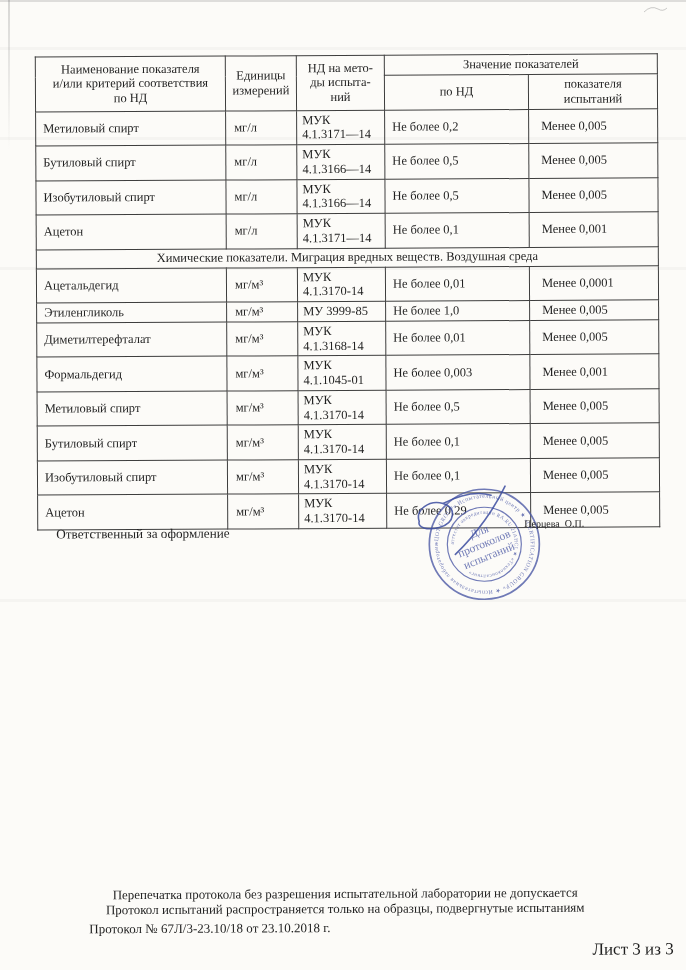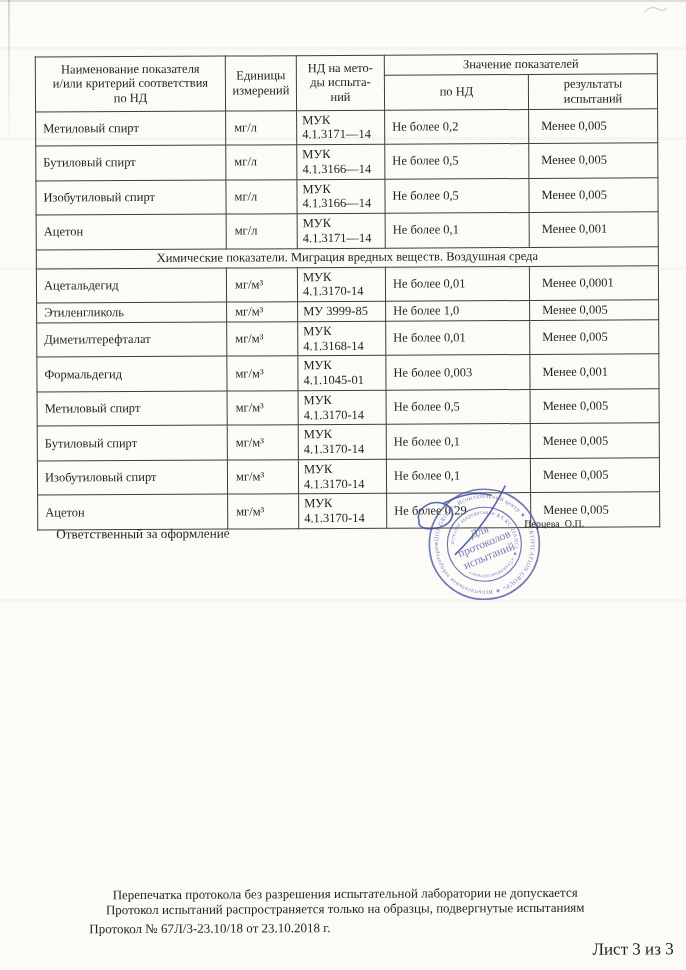--- a/index.html
+++ b/index.html
@@ -80,21 +80,21 @@
 по НД</th>
             <th rowspan="2" class="pre">Единицы
 измерений</th>
             <th rowspan="2" class="pre">НД на мето-
 ды испыта-
 ний</th>
             <th colspan="2">Значение показателей</th>
           </tr>
           <tr class="hdr-sub">
             <th>по НД</th>
-            <th class="pre">результаты
+            <th class="pre">показателя
 испытаний</th>
           </tr>
         </thead>
         <tbody>
             <tr style="height: 31px;">
               <td class="c-name">Метиловый спирт</td>
               <td class="c-unit">мг/л</td>
               <td class="c-method pre">МУК
 4.1.3171—14</td>
               <td class="c-norm">Не более 0,2</td>

